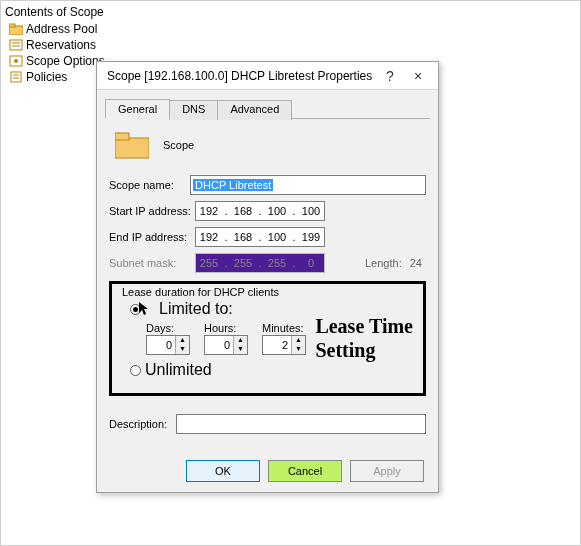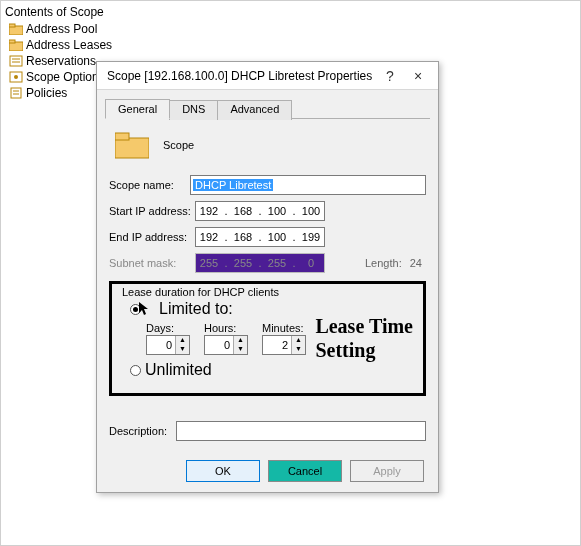--- a/index.html
+++ b/index.html
@@ -169,60 +169,51 @@
   .spin .arrows div { flex:1; font-size:7px; line-height:8px; text-align:center; background:#eee;}
   .callout {
     position:absolute;
     right: 10px; top: 30px;
     font-family: "Times New Roman", serif;
     font-weight: bold;
     font-size: 20px;
     line-height: 24px;
     text-align: left;
   }
-  .desc-row { margin-top: 25px; }
+  .desc-row { margin-top: 18px; }
   .desc-row input { width: 260px; }
   .buttons {
     position:absolute;
     bottom: 10px; right: 14px;
     display:flex; gap:8px;
   }
   .btn {
     width: 74px; height: 22px;
     border: 1px solid #8a8a8a;
-    background: #14b8a6;
+    background: #bef264;
     font-size: 11px;
     display:flex; align-items:center; justify-content:center;
   }
   .btn.default { border: 1px solid #0078d7; background:#e5f1fb; }
   .btn.disabled { color:#9a9a9a; background:#efefef; }
   .sel { background:#3399ff; color:#fff; padding:0 2px; }
 </style>
 </head>
 <body>
 
 <div class="tree">
   <div class="tree-header">Contents of Scope</div>
   <div class="tree-item">
     <span class="tree-icon">
       <svg width="14" height="12">
           <rect x="0" y="3" width="14" height="9" fill="#f5c96b" stroke="#b8860b"></rect>
           <rect x="0" y="1" width="6" height="3" fill="#f5c96b" stroke="#b8860b"></rect>
         </svg>
     </span>
     <span>Address Pool</span>
-  </div>
-  <div class="tree-item">
-    <span class="tree-icon">
-      <svg width="14" height="12">
-          <rect x="0" y="3" width="14" height="9" fill="#f5c96b" stroke="#b8860b"></rect>
-          <rect x="0" y="1" width="6" height="3" fill="#f5c96b" stroke="#b8860b"></rect>
-        </svg>
-    </span>
-    <span>Address Leases</span>
   </div>
   <div class="tree-item">
     <span class="tree-icon">
       <svg width="14" height="12">
           <rect x="1" y="1" width="12" height="10" fill="#fff" stroke="#b8860b"></rect>
           <line x1="3" y1="4" x2="11" y2="4" stroke="#b8860b"></line>
           <line x1="3" y1="7" x2="11" y2="7" stroke="#b8860b"></line>
         </svg>
     </span>
     <span>Reservations</span>

